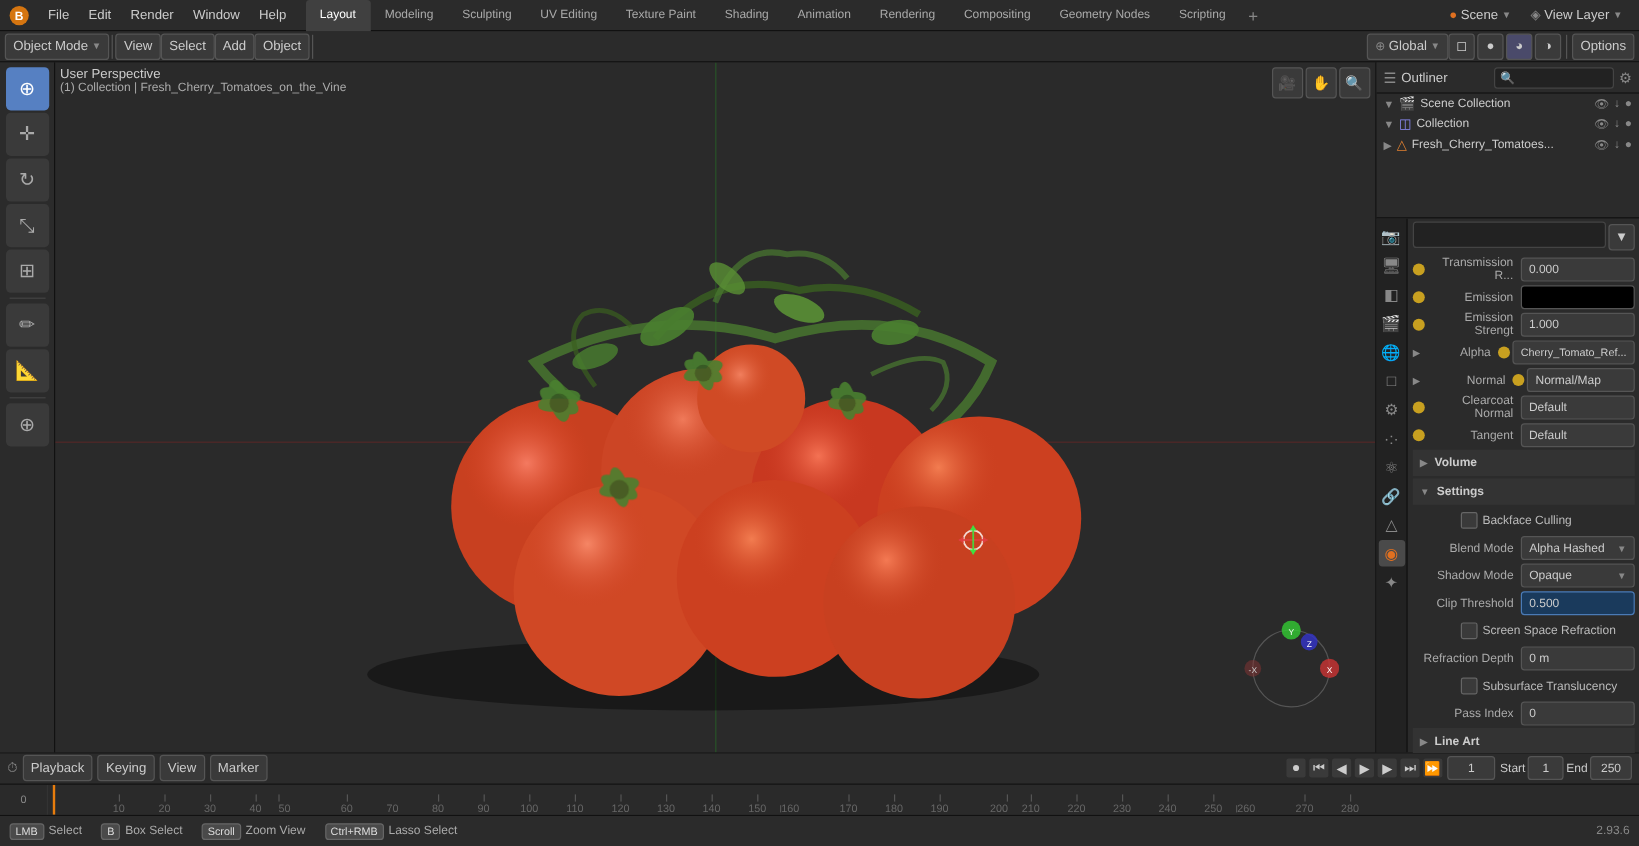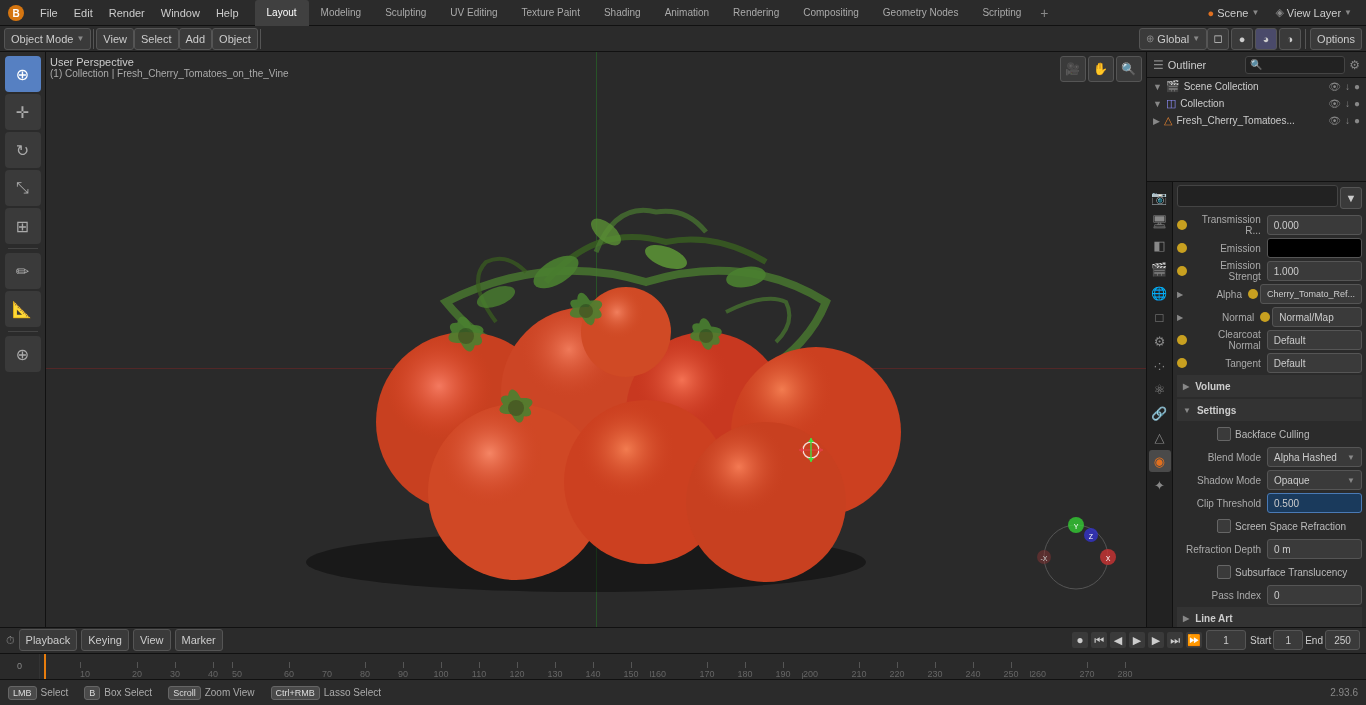--- a/index.html
+++ b/index.html
@@ -868,21 +868,21 @@
         <span>End</span>
         <div style="width:35px;height:20px;background:#3a3a3a;border:1px solid #555;border-radius:3px;display:flex;align-items:center;justify-content:center;cursor:pointer;font-size:10px;">250</div>
       </div>
     </div>
   </div>
 
   <div id="timeline-ruler">
     <div style="width:40px;height:100%;background:#2a2a2a;border-right:1px solid #333;display:flex;align-items:center;justify-content:center;font-size:9px;color:#888;">0</div>
     <div class="ruler-marks">
       <div id="ruler-content" style="display:flex;align-items:flex-end;height:100%;flex:1;position:relative;">
-          <div style="display: flex; flex-direction: column; align-items: flex-start; min-width: 38px;">
+          <div style="display: flex; flex-direction: column; align-items: center; min-width: 38px;">
             <div style="width:1px;height:6px;background:#555;"></div>
             <span style="font-size:9px;color:#666;margin-top:1px;">10</span>
           </div>
           <div style="display: flex; flex-direction: column; align-items: center; min-width: 38px;">
             <div style="width:1px;height:6px;background:#555;"></div>
             <span style="font-size:9px;color:#666;margin-top:1px;">20</span>
           </div>
           <div style="display: flex; flex-direction: column; align-items: center; min-width: 38px;">
             <div style="width:1px;height:6px;background:#555;"></div>
             <span style="font-size:9px;color:#666;margin-top:1px;">30</span>
@@ -944,21 +944,21 @@
             <span style="font-size:9px;color:#666;margin-top:1px;">170</span>
           </div>
           <div style="display: flex; flex-direction: column; align-items: center; min-width: 38px;">
             <div style="width:1px;height:6px;background:#555;"></div>
             <span style="font-size:9px;color:#666;margin-top:1px;">180</span>
           </div>
           <div style="display: flex; flex-direction: column; align-items: center; min-width: 38px;">
             <div style="width:1px;height:6px;background:#555;"></div>
             <span style="font-size:9px;color:#666;margin-top:1px;">190</span>
           </div>
-          <div style="display: flex; align-items: flex-end; min-width: 38px;">
+          <div style="display: flex; flex-direction: column; align-items: flex-end; min-width: 38px;">
             <div style="width:1px;height:6px;background:#555;"></div>
             <span style="font-size:9px;color:#666;margin-top:1px;">200</span>
           </div>
           <div style="display: flex; flex-direction: column; align-items: center; min-width: 38px;">
             <div style="width:1px;height:6px;background:#555;"></div>
             <span style="font-size:9px;color:#666;margin-top:1px;">210</span>
           </div>
           <div style="display: flex; flex-direction: column; align-items: center; min-width: 38px;">
             <div style="width:1px;height:6px;background:#555;"></div>
             <span style="font-size:9px;color:#666;margin-top:1px;">220</span>

